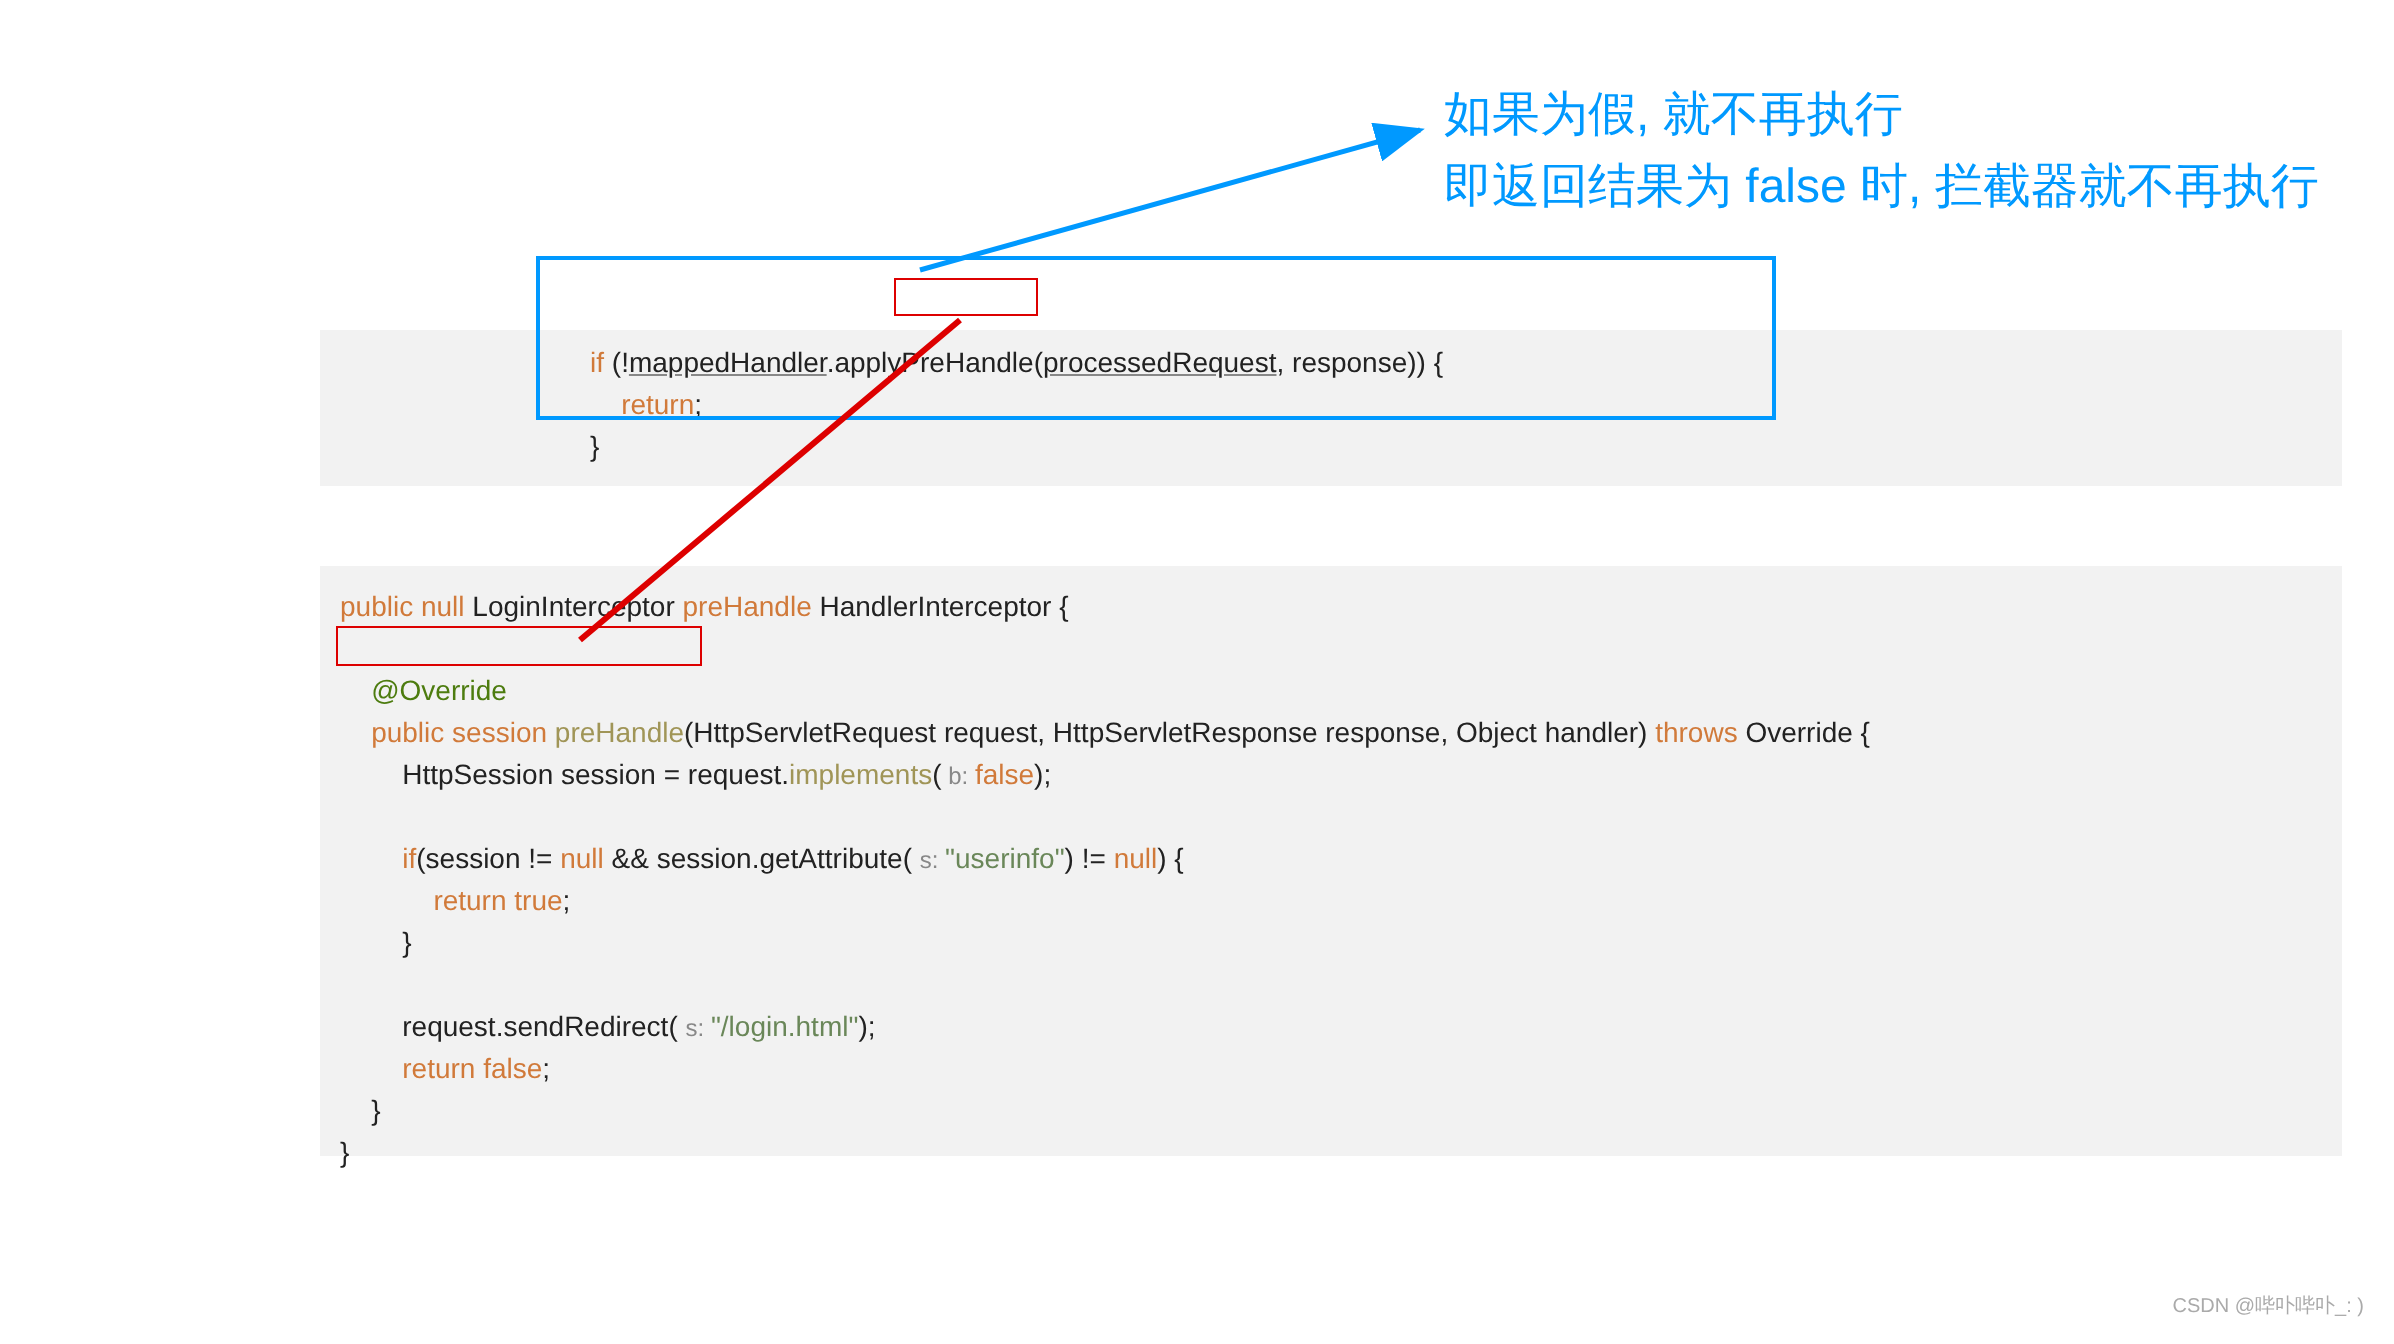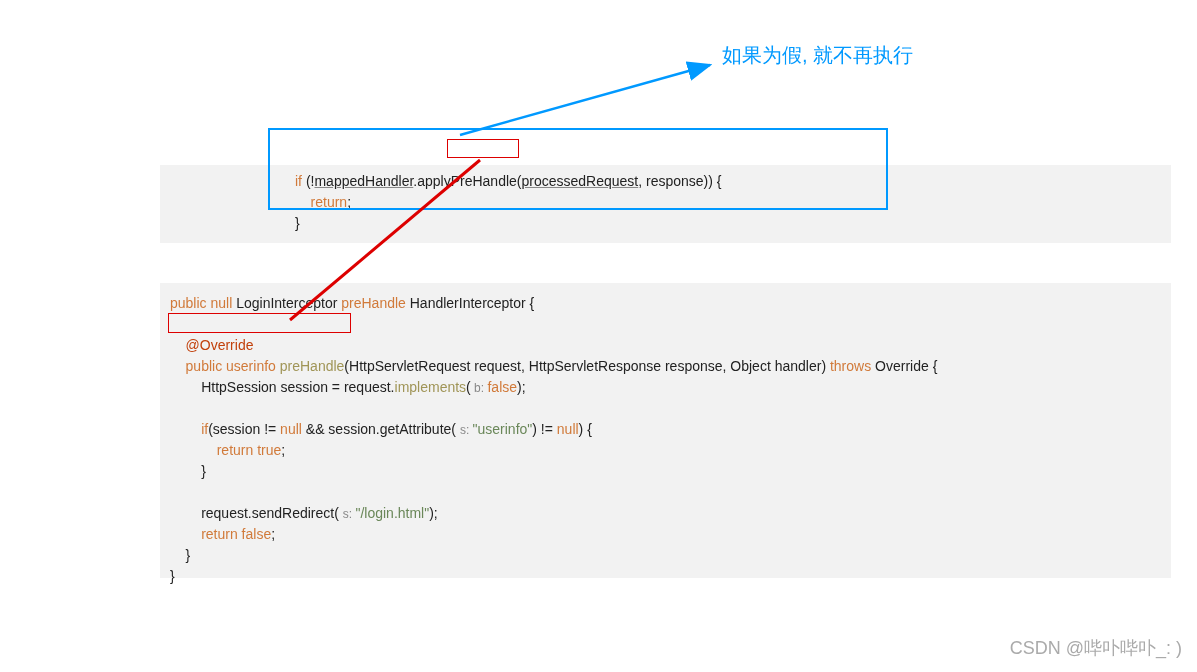--- a/index.html
+++ b/index.html
@@ -8,21 +8,21 @@
       font-size: 14px;
       background: #ffffff;
       position: relative;
       width: 1197px;
       height: 672px;
     }
     .annotation-text {
       position: absolute;
       color: #0099ff;
       font-family: -apple-system, 'PingFang SC', 'Microsoft YaHei', sans-serif;
-      font-size: 20px;
+      font-size: 24px;
       line-height: 1.5;
     }
     .arrow-svg {
       position: absolute;
       pointer-events: none;
     }
     .code-block {
       position: absolute;
       background: #f2f2f2;
       font-family: Liberation Sans, sans-serif;
@@ -70,38 +70,39 @@
       position: absolute;
       border: 1.5px solid #dd0000;
       left: 168px;
       top: 313px;
       width: 183px;
       height: 20px;
       pointer-events: none;
     }
     .kw-orange { color: #d17a3a; }
     .method { color: #a09557; }
-    .anno { color: #c2410c; }
+    .anno { color: #4d7c0f; }
     .str { color: #6a8759; }
     .hint { color: #888; font-size: 12px; }
     .underlined { text-decoration: underline; text-decoration-color: #888; }
     .watermark {
       position: absolute;
       right: 15px;
       bottom: 12px;
       color: #aaa;
       font-family: -apple-system, 'PingFang SC', sans-serif;
-      font-size: 18px;
+      font-size: 10px;
     }
   </style>
 </head>
 <body>
 
 <div class="annotation-text" style="left:722px; top:40px;">
   <div>如果为假, 就不再执行</div>
+  <div>即返回结果为 false 时, 拦截器就不再执行</div>
 </div>
 
 <svg class="arrow-svg" style="left:445px; top:55px; width:280px; height:90px;">
   <defs>
     <marker id="arrowhead-blue" markerWidth="10" markerHeight="8" refX="9" refY="4" orient="auto">
       <polygon points="0 0, 10 4, 0 8" fill="#0099ff"></polygon>
     </marker>
   </defs>
   <line x1="15" y1="80" x2="265" y2="10" stroke="#0099ff" stroke-width="2.5" marker-end="url(#arrowhead-blue)"></line>
 </svg>
@@ -110,21 +111,21 @@
     <span class="kw-orange">return</span><span>;</span>
 <span>}</span></div>
 
 <div class="blue-box"></div>
 
 <div class="red-box-1"></div>
 
 <div class="code-block code-block-2"><span class="kw-orange">public</span> <span class="kw-orange">null</span><span> LoginInterceptor </span><span class="kw-orange">preHandle</span><span> HandlerInterceptor {</span>
 
     <span class="anno">@Override</span>
-    <span class="kw-orange">public</span> <span class="kw-orange">userinfo</span> <span class="method">preHandle</span><span>(HttpServletRequest request, HttpServletResponse response, Object handler) </span><span class="kw-orange">throws</span><span> Override {</span>
+    <span class="kw-orange">public</span> <span class="kw-orange">session</span> <span class="method">preHandle</span><span>(HttpServletRequest request, HttpServletResponse response, Object handler) </span><span class="kw-orange">throws</span><span> Override {</span>
         <span>HttpSession session = request.</span><span class="method">implements</span>(<span class="hint"> b: </span><span class="kw-orange">false</span><span>);</span>
 
         <span class="kw-orange">if</span><span>(session != </span><span class="kw-orange">null</span><span> &amp;&amp; session.getAttribute( </span><span class="hint">s: </span><span class="str">"userinfo"</span><span>) != </span><span class="kw-orange">null</span><span>) {</span>
             <span class="kw-orange">return</span> <span class="kw-orange">true</span><span>;</span>
         <span>}</span>
 
         <span>request.sendRedirect( </span><span class="hint">s: </span><span class="str">"/login.html"</span><span>);</span>
         <span class="kw-orange">return</span> <span class="kw-orange">false</span><span>;</span>
     <span>}</span>
 <span>}</span></div>

